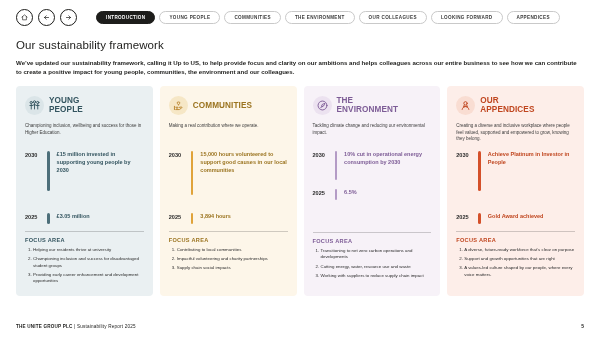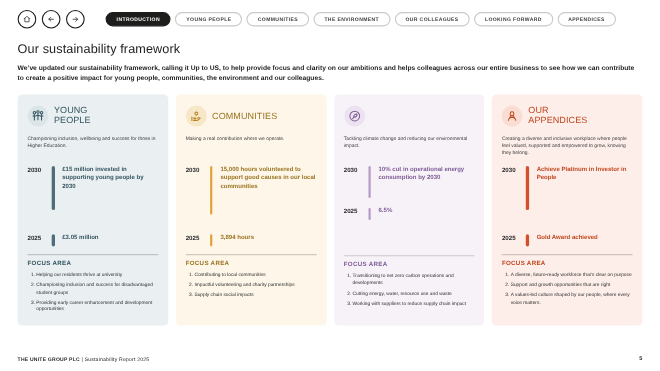--- a/index.html
+++ b/index.html
@@ -41,21 +41,21 @@
   }
 
   
   .cards { display: flex; gap: 7px; margin-top: 9px; }
   .card {
     width: 139px; border-radius: 4px; padding: 9px 9px 8px 9px;
     position: relative; height: 210px;
   }
   .card-head { display: flex; align-items: center; gap: 5px; height: 22px; }
   .card-title {
-    font-size: 8.2px; font-weight: 400; line-height: 1.05; letter-spacing: .1px;
+    font-size: 8.2px; font-weight: 700; line-height: 1.05; letter-spacing: .1px;
   }
   .card-desc {
     font-size: 4.5px; line-height: 1.5; margin-top: 6px; color: #3c3c3c;
     min-height: 21px;
   }
 
   
   .icon-circle {
     width: 19px; height: 19px; border-radius: 50%;
     display: flex; align-items: center; justify-content: center;
@@ -209,20 +209,22 @@
 
     <div class="card" style="background:#f7f2f8">
       <div class="card-head">
         <div class="icon-circle" style="background:#ece2f0">
           <svg width="13" height="13" viewBox="0 0 24 24" fill="none" stroke="#7d5c96" stroke-width="1.7" stroke-linecap="round" stroke-linejoin="round">
             <circle cx="12" cy="12" r="8.2"></circle>
             <path d="M15.8 8.6c0 3.4-2.6 5.6-5.4 5.6-.8-3 1.4-5.6 5.4-5.6z"></path>
             <path d="M8.4 16.4c1.2-1.6 2.6-2.6 4.2-3.4"></path>
           </svg>
         </div>
+        <div class="card-title" style="color:#7d5c96; white-space:pre-line">THE
+ENVIRONMENT</div>
       </div>
       <div class="card-desc">Tackling climate change and reducing our environmental impact.</div>
 
       <div class="timeline">
         <div class="tl-row">
           <div class="tl-year">2030</div>
           <div class="tl-bar" style="height:29px; background:#b49bc6"></div>
           <div class="tl-text" style="color:#7d5c96">10% cut in operational energy consumption by 2030</div>
         </div>
         <div class="tl-row second" style="margin-top:9px">

